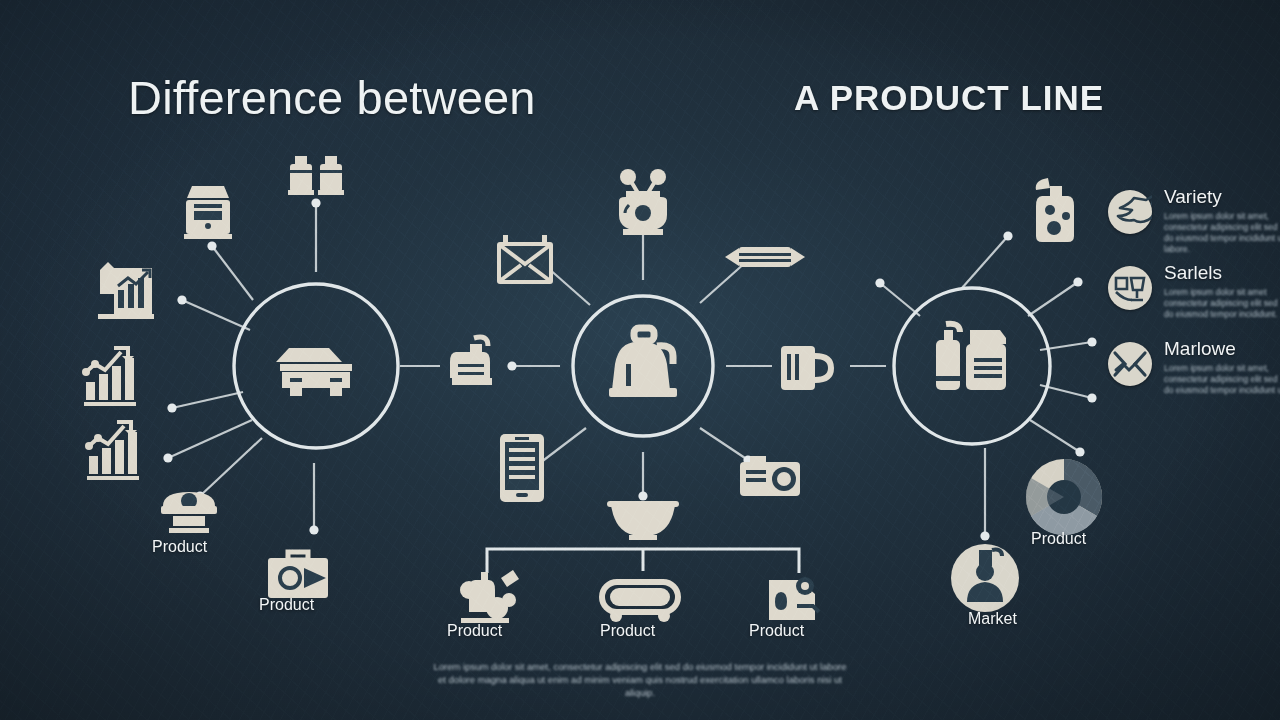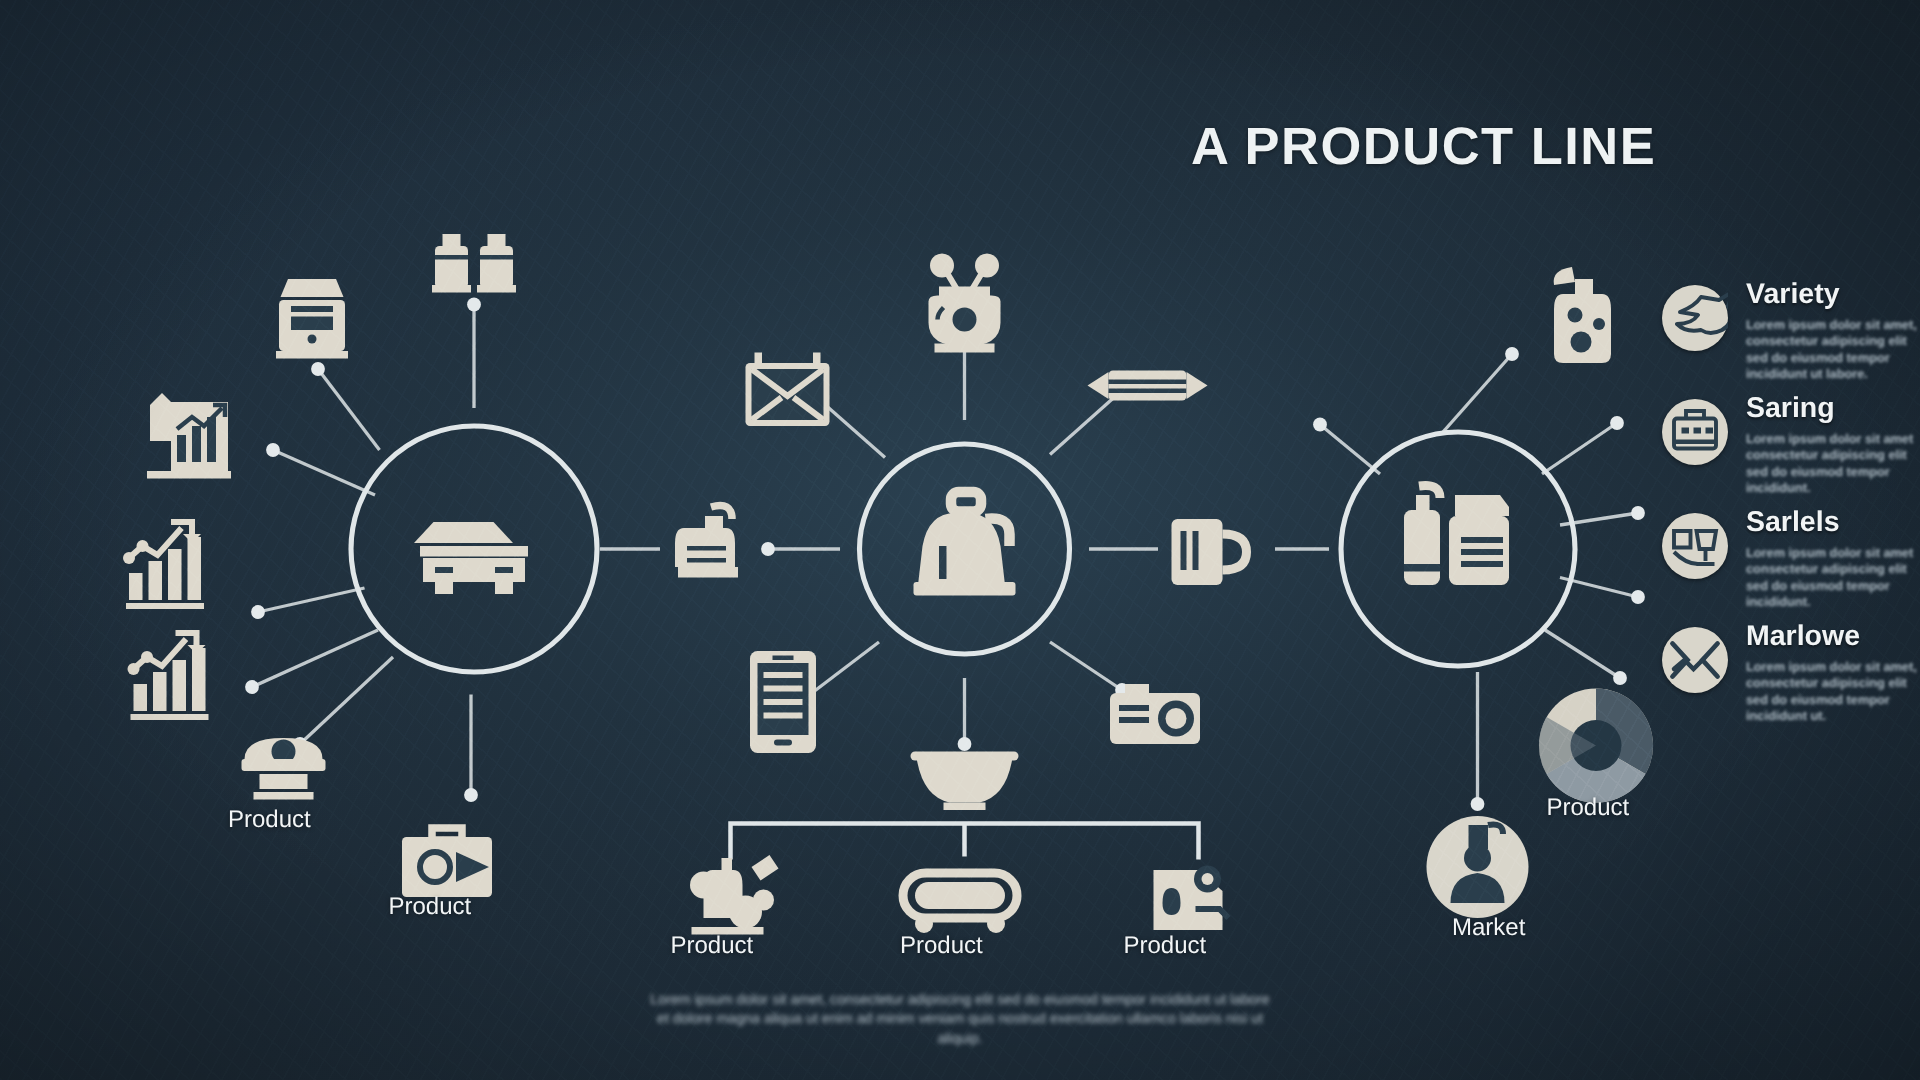--- a/index.html
+++ b/index.html
@@ -37,21 +37,21 @@
 
   svg.art{position:absolute;left:0;top:0;width:1280px;height:720px;pointer-events:none;}
 
   .nlabel{
     position:absolute;color:#f2f5f6;font-size:16px;white-space:nowrap;
     text-shadow:0 1px 3px rgba(0,0,0,.5);
   }
 
   
   .legend{position:absolute;left:1108px;top:186px;width:168px;}
-  .lrow{position:relative;height:76px;font-weight:bold;}
+  .lrow{position:relative;height:76px;}
   .lbadge{
     position:absolute;left:0;top:4px;width:44px;height:44px;border-radius:50%;
     background:#d9d6cb;box-shadow:0 1px 3px rgba(0,0,0,.45);
   }
   .lbadge svg{position:absolute;left:0;top:0;}
   .ltxt{position:absolute;left:56px;top:0;width:124px;}
   .lh{color:#f1f4f5;font-size:19px;line-height:22px;white-space:nowrap;
       text-shadow:0 1px 2px rgba(0,0,0,.5);}
   .lbody{
     margin-top:3px;color:#b9c6cf;font-size:8.5px;line-height:11px;
@@ -416,20 +416,21 @@
 
     <g transform="translate(985,578)">
       <circle r="34" fill="#d9d6cb"></circle>
       <use href="#ic-sprayperson" x="0" y="2"></use>
     </g>
   </svg>
 
   <div id="grain"></div>
   <div id="vign"></div>
 
+  <div class="ttl" id="title-left">Difference between</div>
   <div class="ttl" id="title-right">A PRODUCT LINE</div>
 
   <div class="nlabel" style="left:152px;top:538px;">Product</div>
   <div class="nlabel" style="left:259px;top:596px;">Product</div>
 
   <div class="nlabel" style="left:447px;top:622px;">Product</div>
   <div class="nlabel" style="left:600px;top:622px;">Product</div>
   <div class="nlabel" style="left:749px;top:622px;">Product</div>
 
   <div class="nlabel" style="left:1031px;top:530px;">Product</div>
@@ -442,31 +443,20 @@
         <svg width="44" height="44" viewBox="-22 -22 44 44">
             <use href="#lg-bird" x="-2" y="-4"></use>
           </svg>
       </div>
       <div class="ltxt">
         <div class="lh">Variety</div>
         <div class="lbody">Lorem ipsum dolor sit amet, consectetur adipiscing elit sed do eiusmod tempor incididunt ut labore.</div>
       </div>
     </div>
 
-    <div class="lrow">
-      <div class="lbadge">
-        <svg width="44" height="44" viewBox="-22 -22 44 44">
-            <use href="#lg-brief" x="0" y="-1"></use>
-          </svg>
-      </div>
-      <div class="ltxt">
-        <div class="lh">Saring</div>
-        <div class="lbody">Lorem ipsum dolor sit amet consectetur adipiscing elit sed do eiusmod tempor incididunt.</div>
-      </div>
-    </div>
 
     <div class="lrow">
       <div class="lbadge">
         <svg width="44" height="44" viewBox="-22 -22 44 44">
             <use href="#lg-glass" x="0" y="0"></use>
           </svg>
       </div>
       <div class="ltxt">
         <div class="lh">Sarlels</div>
         <div class="lbody">Lorem ipsum dolor sit amet consectetur adipiscing elit sed do eiusmod tempor incididunt.</div>

